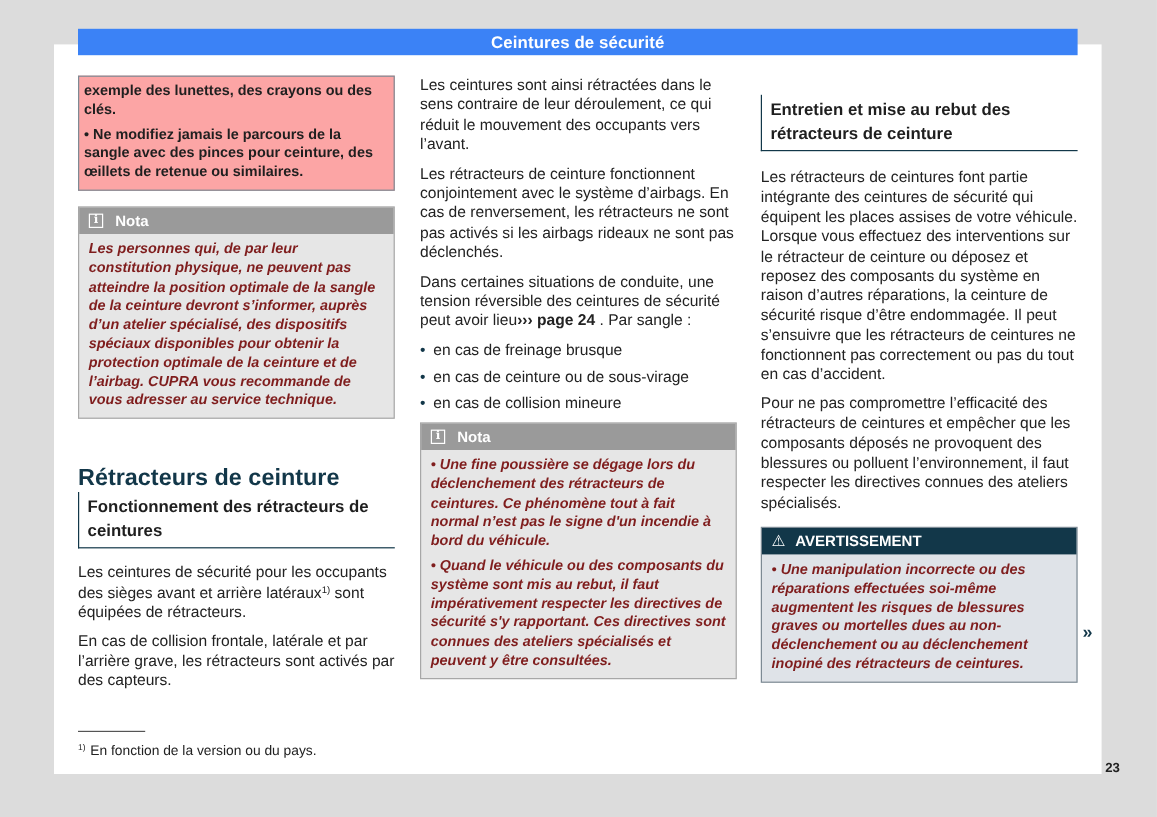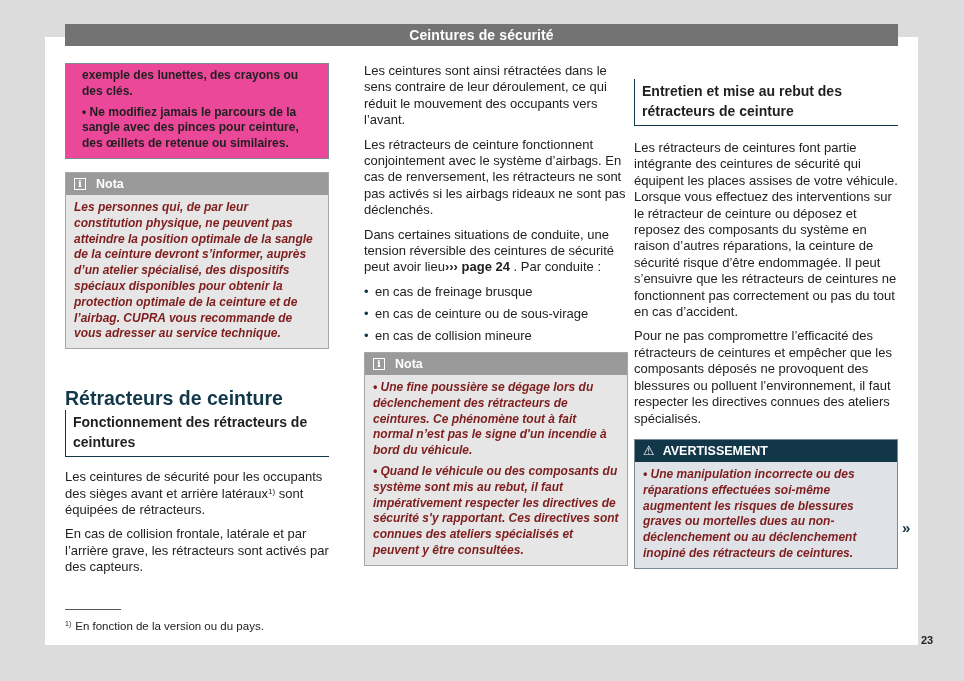--- a/index.html
+++ b/index.html
@@ -8,36 +8,36 @@
       background: #dcdcdc;
       font-family: "Liberation Sans", "DejaVu Sans", sans-serif;
       color: #222;
     }
     .sheet {
       position: absolute; left: 45px; top: 37px;
       width: 873px; height: 608px; background: #ffffff;
     }
     .header-bar {
       position: absolute; left: 65px; top: 24px;
-      width: 833px; height: 22px; background: #737373;
+      width: 833px; height: 22px; background: #3b82f6;
       color: #fff; text-align: center;
       font-size: 14px; font-weight: bold; line-height: 22px;
       letter-spacing: 0.1px;
     }
     .col { position: absolute; top: 63px; width: 264px; font-size: 13px; line-height: 16.4px; }
     .col1 { left: 65px; }
-    .col2 { left: 364px; }
+    .col2 { left: 350px; }
     .col3 { left: 634px; margin-top: 16px; }
 
     p.body { margin-bottom: 8px; color: #222; }
     p.body sup { font-size: 8px; vertical-align: top; position: relative; top: -2px; }
 
     .gray-box {
-      background: #ec4899; border: 1px solid #7d8a94;
-      padding: 4px 8px 6px 16px; font-weight: bold; font-size: 12px; line-height: 15.8px; color: #1f1f1f;
+      background: #fca5a5; border: 1px solid #7d8a94;
+      padding: 4px 8px 6px 4px; font-weight: bold; font-size: 12px; line-height: 15.8px; color: #1f1f1f;
     }
     .gray-box p { margin-bottom: 5px; }
     .gray-box p:last-child { margin-bottom: 0; }
 
     .note-box { border: 1px solid #a7a7a7; background: #e6e6e6; }
     .note-head {
       background: #9a9a9a; color: #fff; font-weight: bold; font-size: 12.5px;
       height: 22px; line-height: 22px; padding-left: 8px; display: flex; align-items: center; gap: 10px;
     }
     .info-icon {
@@ -106,21 +106,21 @@
   <p class="body" style="margin-top:12px;">
     <span>Les ceintures de sécurité pour les occupants des sièges avant et arrière latéraux</span><sup>1)</sup><span> sont équipées de rétracteurs.</span>
   </p>
   <p class="body">En cas de collision frontale, latérale et par l’arrière grave, les rétracteurs sont activés par des capteurs.</p>
 </div>
 
 <div class="col col2">
   <p class="body">Les ceintures sont ainsi rétractées dans le sens contraire de leur déroulement, ce qui réduit le mouvement des occupants vers l’avant.</p>
   <p class="body">Les rétracteurs de ceinture fonctionnent conjointement avec le système d’airbags. En cas de renversement, les rétracteurs ne sont pas activés si les airbags rideaux ne sont pas déclenchés.</p>
   <p class="body">
-    <span>Dans certaines situations de conduite, une tension réversible des ceintures de sécurité peut avoir lieu</span><span class="link-bold">››› page 24</span><span> . Par conduite :</span>
+    <span>Dans certaines situations de conduite, une tension réversible des ceintures de sécurité peut avoir lieu</span><span class="link-bold">››› page 24</span><span> . Par sangle :</span>
   </p>
   <ul class="bullets">
     <li>en cas de freinage brusque</li>
     <li>en cas de ceinture ou de sous-virage</li>
     <li>en cas de collision mineure</li>
   </ul>
 
   <div class="note-box" style="margin-top:8px;">
     <div class="note-head">
       <span class="info-icon">i</span>

